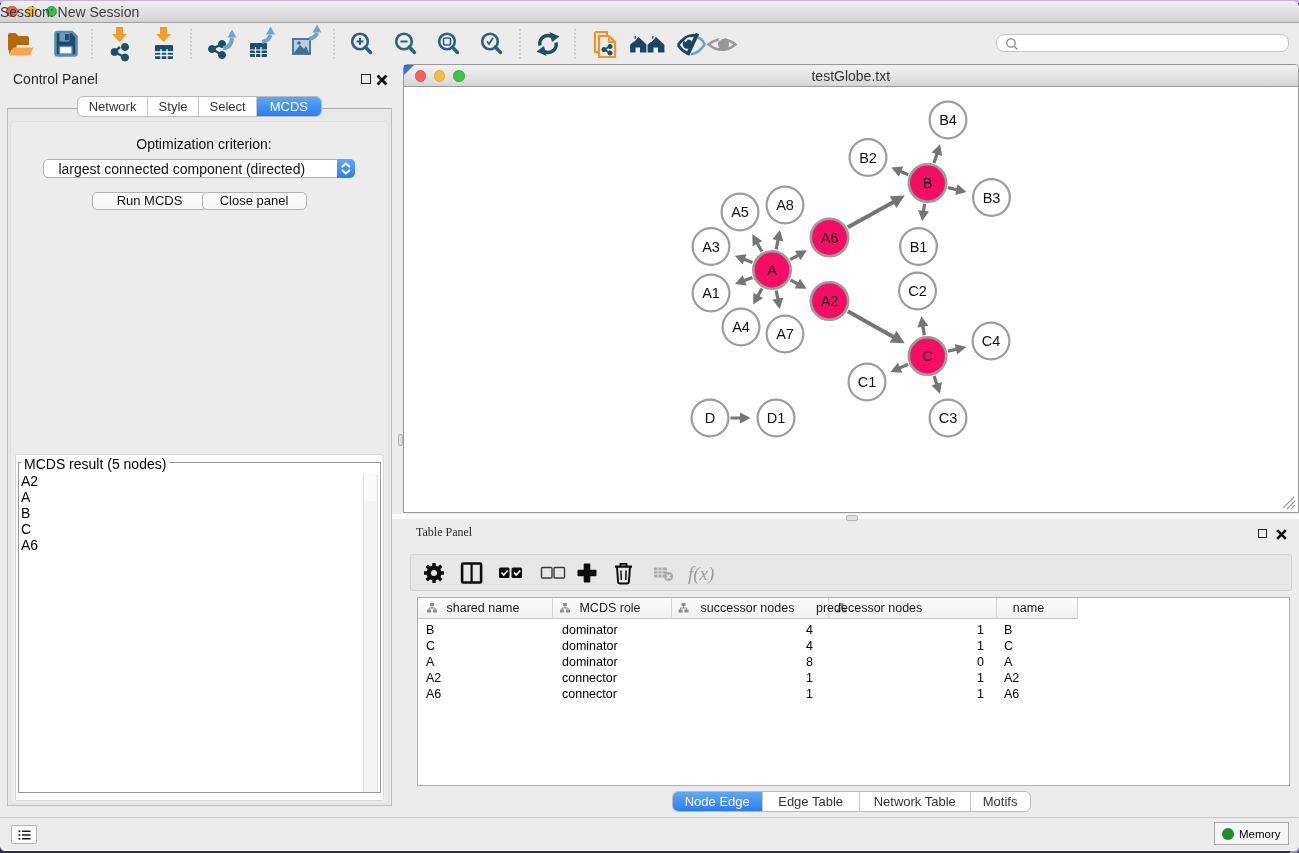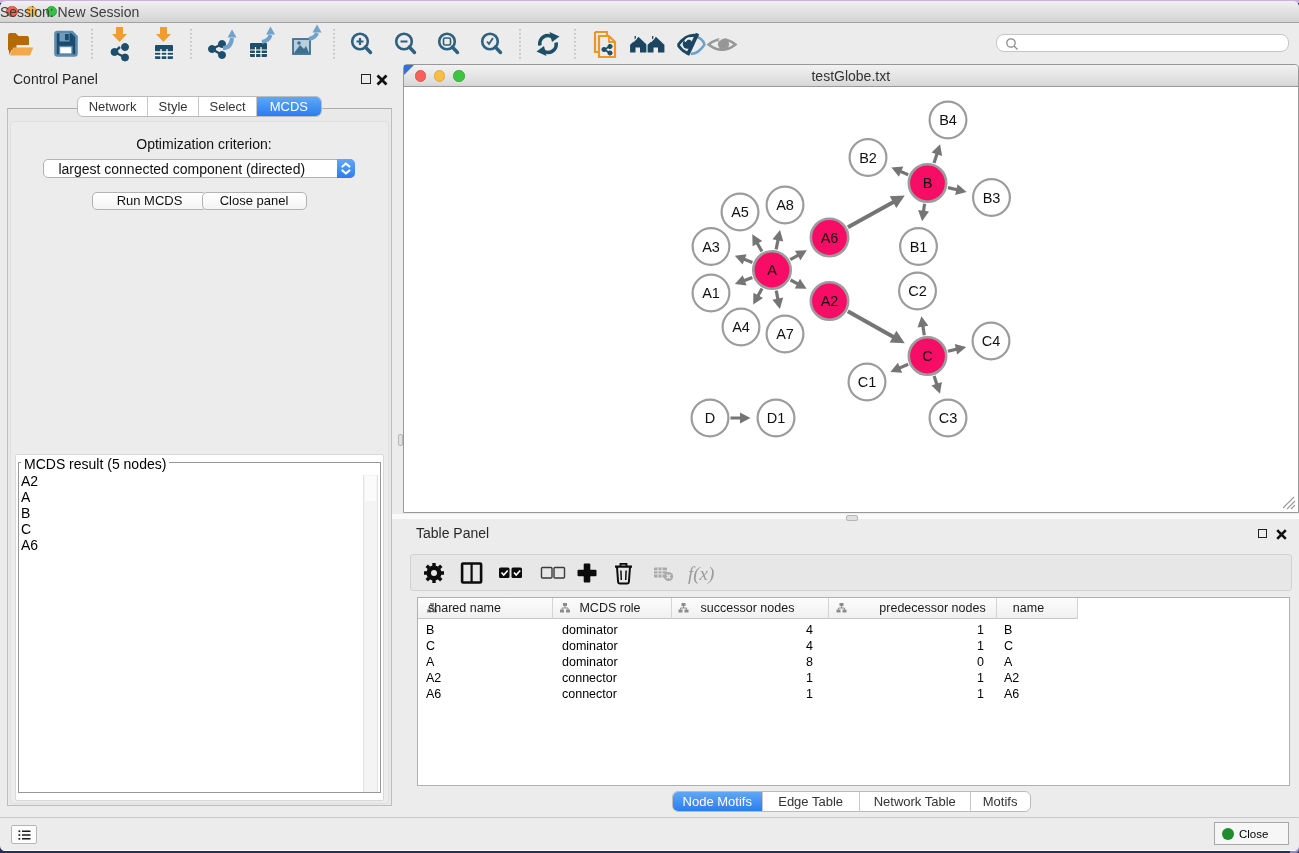--- a/index.html
+++ b/index.html
@@ -45,21 +45,21 @@
 #ntl1 { left:10.5px; background:#f7615a; border:1px solid #e0554c; }
 #ntl2 { left:29.8px; background:#f8bd46; border:1px solid #e2a83e; }
 #ntl3 { left:49.3px; background:#3ec441; border:1px solid #35ad3a; }
 #ntitle { width:100%; top:3px; text-align:center; font-size:14px; color:#333; }
 #graphsvg { left:0px; top:21px; }
 #grip { right:2px; bottom:2px; }
 
 #vgrip { left:397.5px; top:433px; width:5.5px; height:12px; background:#e0e0e0; border:1px solid #b5b5b5; border-radius:2px; }
 #hgrip { left:845.5px; top:514px; width:12px; height:5.5px; background:#e0e0e0; border:1px solid #b5b5b5; border-radius:2px; }
 
-#tptitle { left:416px; top:523.5px; font-size:14px; color:#2a2a2a; }
+#tptitle { left:416px; top:523.5px; font-size:12px; color:#2a2a2a;font-family:Liberation Serif, serif; }
 #tpfloat { left:1258px; top:528px; width:9px; height:9px; border:1.4px solid #222; background:#ececec; }
 #tptoolbar { left:410px; top:552.5px; width:882px; height:37px; background:#e7e7e7; border:1px solid #d2d2d2; border-radius:3px; }
 #tbl { left:417px; top:595.5px; width:872.5px; height:189.5px; background:#fff; border:1px solid #b0b0b0; }
 #tblhead { left:0px; top:0px; width:659px; height:21.5px; background:linear-gradient(#fdfdfd,#f0f0f0); border-bottom:1px solid #c6c6c6; }
 .hdiv { top:0px; width:1px; height:21.5px; background:#d4d4d4; }
 .htext { top:3.5px; font-size:12.5px; color:#1a1a1a; }
 .cell { font-size:12.5px; color:#000; position:absolute; }
 
 #seg2 { left:672px; top:790px; width:358.5px; height:20.5px; background:#fff; border:1px solid #bbb; border-radius:6px; display:flex; }
 
@@ -427,24 +427,24 @@
             <rect x="6" y="6.5" width="4" height="3"></rect>
             <path d="M5,3 v2 M2,6.5 v-1.5 h6 v1.5" stroke="#8c8c8c" fill="none" stroke-width="1"></path>
           </g>
 </g>
 </svg>
 <div class="abs hdiv" style="left:134px"></div>
 <div class="abs hdiv" style="left:253px"></div>
 <div class="abs hdiv" style="left:410px"></div>
 <div class="abs hdiv" style="left:578px"></div>
 <div class="abs hdiv" style="left:659px"></div>
-<div class="abs htext" style="left:10px;width:110px;">shared name</div>
+<div class="abs htext" style="left:10px;width:110px;text-align:center">shared name</div>
 <div class="abs htext" style="left:144px;width:96px;text-align:center">MCDS role</div>
 <div class="abs htext" style="left:262px;width:135px;text-align:center">successor nodes</div>
-<div class="abs htext" style="left:442px;width:145px;text-align:center">predecessor nodes</div>
+<div class="abs htext" style="left:398px;width:145px;">predecessor nodes</div>
 <div class="abs htext" style="left:570px;width:81px;text-align:center">name</div>
 <div class="abs cell" style="left:8px;top:25px">B</div>
 <div class="abs cell" style="left:8px;top:41px">C</div>
 <div class="abs cell" style="left:8px;top:57px">A</div>
 <div class="abs cell" style="left:8px;top:73px">A2</div>
 <div class="abs cell" style="left:8px;top:89px">A6</div>
 <div class="abs cell" style="left:144px;top:25px">dominator</div>
 <div class="abs cell" style="left:144px;top:41px">dominator</div>
 <div class="abs cell" style="left:144px;top:57px">dominator</div>
 <div class="abs cell" style="left:144px;top:73px">connector</div>
@@ -459,35 +459,35 @@
 <div class="abs cell" style="left:466px;top:57px;width:100px;text-align:right">0</div>
 <div class="abs cell" style="left:466px;top:73px;width:100px;text-align:right">1</div>
 <div class="abs cell" style="left:466px;top:89px;width:100px;text-align:right">1</div>
 <div class="abs cell" style="left:586px;top:25px">B</div>
 <div class="abs cell" style="left:586px;top:41px">C</div>
 <div class="abs cell" style="left:586px;top:57px">A</div>
 <div class="abs cell" style="left:586px;top:73px">A2</div>
 <div class="abs cell" style="left:586px;top:89px">A6</div>
 </div>
 <div class="abs" id="seg2">
-<div class="seg segsel" style="width:92px;border-radius:5px 0 0 5px">Node Motifs</div>
+<div class="seg segsel" style="width:92px;border-radius:5px 0 0 5px">Node Edge</div>
 <div class="seg" style="width:100px">Edge Table</div>
 <div class="seg" style="width:114px">Network Table</div>
 <div class="seg" style="width:60.5px">Motifs</div>
 </div>
 <div class="abs" id="statusline"></div>
 <div class="abs" id="listbtn"><svg width="25" height="18" viewBox="0 0 25 18">
         <g stroke="#1a1a1a" stroke-width="1.5">
           <line x1="10" y1="5.2" x2="18.5" y2="5.2"></line>
           <line x1="10" y1="9" x2="18.5" y2="9"></line>
           <line x1="10" y1="12.8" x2="18.5" y2="12.8"></line>
         </g>
         <g fill="#1a1a1a">
           <rect x="6.5" y="4.4" width="1.7" height="1.7"></rect>
           <rect x="6.5" y="8.2" width="1.7" height="1.7"></rect>
           <rect x="6.5" y="12" width="1.7" height="1.7"></rect>
         </g>
       </svg></div>
 <div class="abs" id="membtn"></div>
 <div class="abs" id="memdot"></div>
-<div class="abs" id="memtext">Close</div>
+<div class="abs" id="memtext">Memory</div>
 <div class="abs" id="bottomedge"></div>
 </div>
 
 </body></html>

